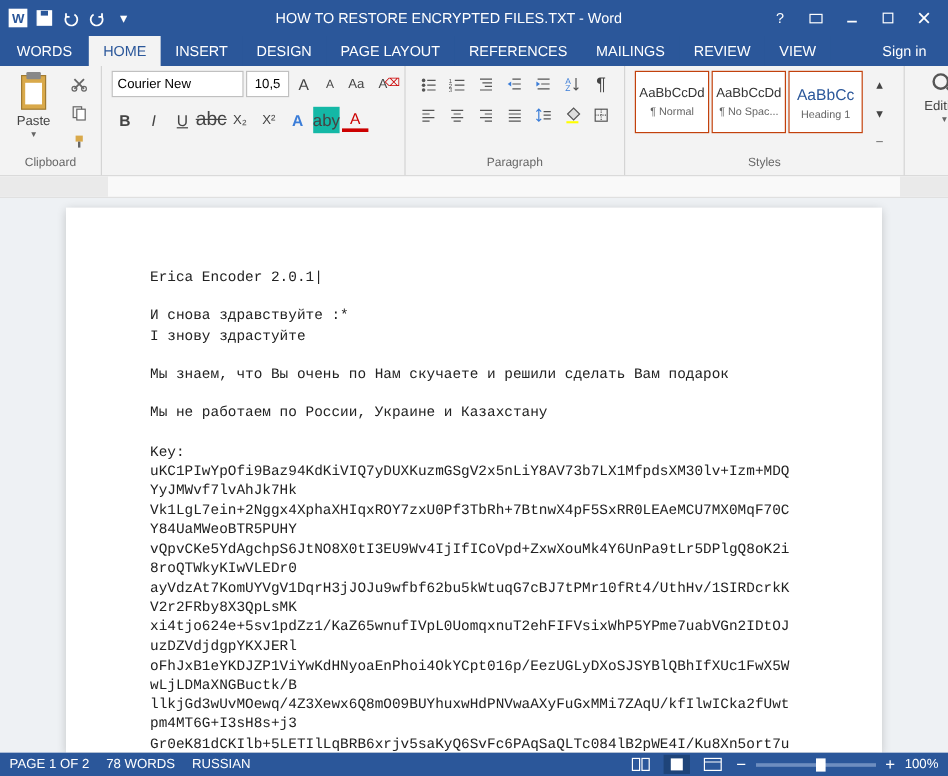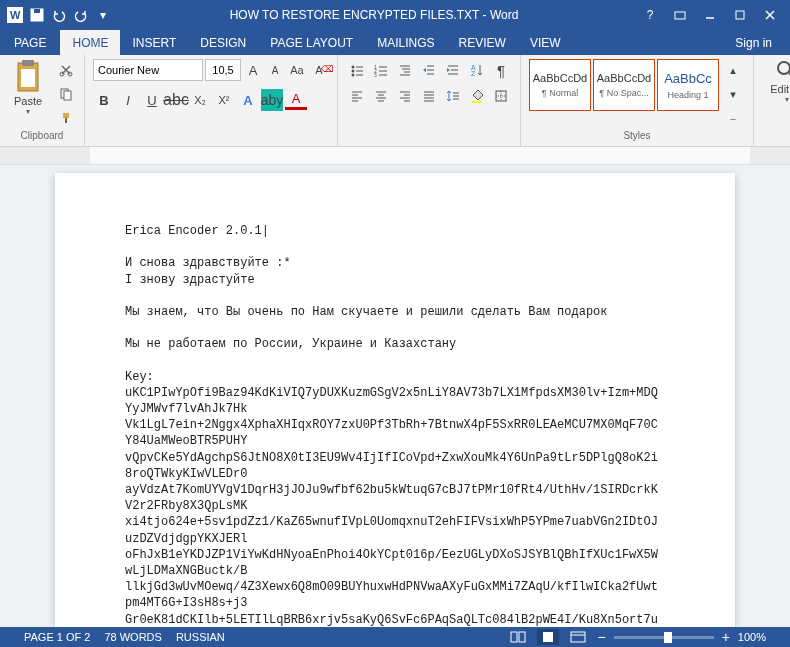--- a/index.html
+++ b/index.html
@@ -47,21 +47,21 @@
 .editing-label { font-size: 11px; color: #444; }
 
 .ruler { height: 18px; background: #f9f9f9; border-bottom: 1px solid #e0e0e0; display: flex; }
 .ruler .margin-l { width: 90px; background: #eaeaea; }
 .ruler .margin-r { width: 40px; background: #eaeaea; margin-left: auto; }
 
 .doc-area { height: 462px; background: #eef1f4; overflow: hidden; position: relative; display: flex; justify-content: center; }
 .page { background: #fff; width: 680px; margin-top: 8px; box-shadow: 0 2px 8px rgba(0,0,0,0.2); padding: 50px 70px 20px 70px; }
 .body-text { font-family: "Courier New", monospace; font-size: 12px; color: #222; white-space: pre-wrap; word-break: break-all; line-height: 1.35; }
 
-.statusbar { height: 20px; background: #2b579a; color: #fff; display: flex; align-items: center; font-size: 11px; padding: 0 24px; gap: 14px; }
+.statusbar { height: 20px; background: #2b579a; color: #fff; display: flex; align-items: center; font-size: 11px; padding: 0 8px; gap: 14px; }
 .statusbar .right { margin-left: auto; display: flex; align-items: center; gap: 8px; }
 .view-btn { width: 22px; height: 16px; display: inline-flex; align-items: center; justify-content: center; }
 .zoom-slider { width: 100px; height: 3px; background: #6e8ec0; position: relative; }
 .zoom-thumb { position: absolute; left: 50%; top: -4px; width: 8px; height: 11px; background: #fff; }
 </style>
 </head>
 <body>
 
 <div class="titlebar">
   <div class="qat">
@@ -112,25 +112,26 @@
     <span class="win-btn">
       <svg width="12" height="12">
           <line x1="2" y1="2" x2="10" y2="10" stroke="#fff" stroke-width="1.5"></line>
           <line x1="10" y1="2" x2="2" y2="10" stroke="#fff" stroke-width="1.5"></line>
         </svg>
     </span>
   </div>
 </div>
 
 <div class="tabs">
-  <button class="file-tab">PAGE</button>
+  <button class="file-tab">WORDS</button>
   <button class="tab active">HOME</button>
   <button class="tab">INSERT</button>
   <button class="tab">DESIGN</button>
   <button class="tab">PAGE LAYOUT</button>
+  <button class="tab">REFERENCES</button>
   <button class="tab">MAILINGS</button>
   <button class="tab">REVIEW</button>
   <button class="tab">VIEW</button>
   <span class="signin">Sign in</span>
 </div>
 
 <div class="ribbon">
 
   <div class="group">
     <div class="group-body">
@@ -299,20 +300,21 @@
           </button>
         <button class="fmt-btn">
             <svg width="14" height="14">
               <rect x="2" y="2" width="10" height="10" fill="none" stroke="#555"></rect>
               <line x1="2" y1="7" x2="12" y2="7" stroke="#555" stroke-dasharray="1"></line>
               <line x1="7" y1="2" x2="7" y2="12" stroke="#555" stroke-dasharray="1"></line>
             </svg>
           </button>
       </div>
     </div>
+    <div class="group-label">Paragraph</div>
   </div>
 
   <div class="group">
     <div class="group-body styles-body">
       <div class="style-box">
         <span class="style-sample">AaBbCcDd</span>
         <span class="style-name">¶ Normal</span>
       </div>
       <div class="style-box">
         <span class="style-sample">AaBbCcDd</span>

